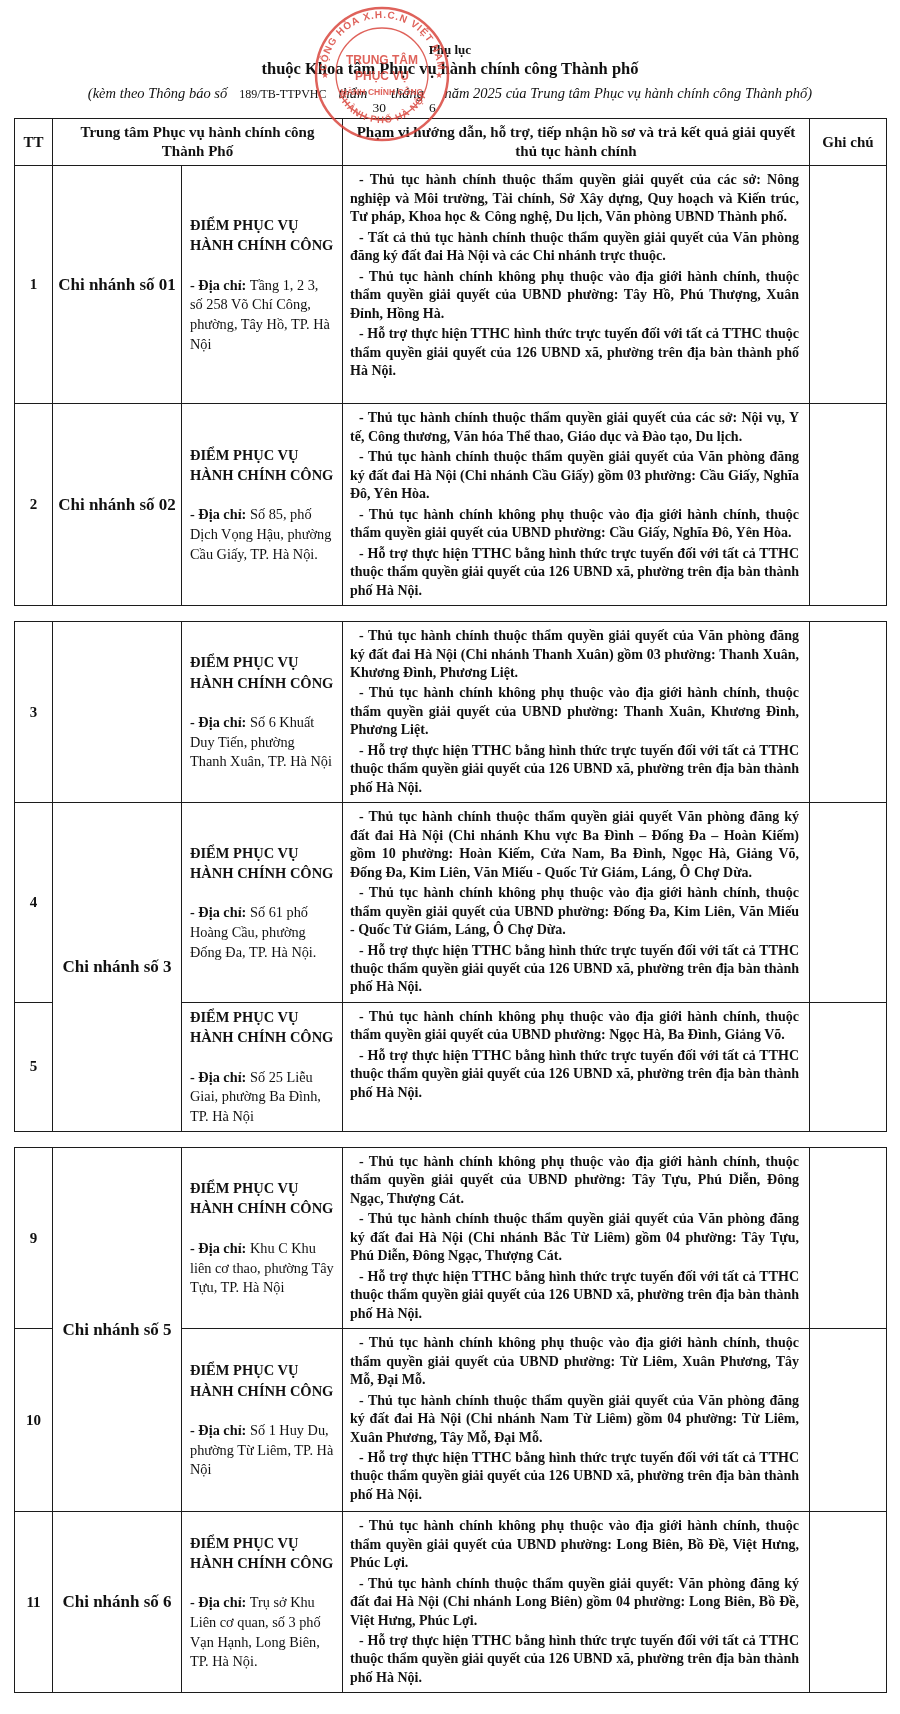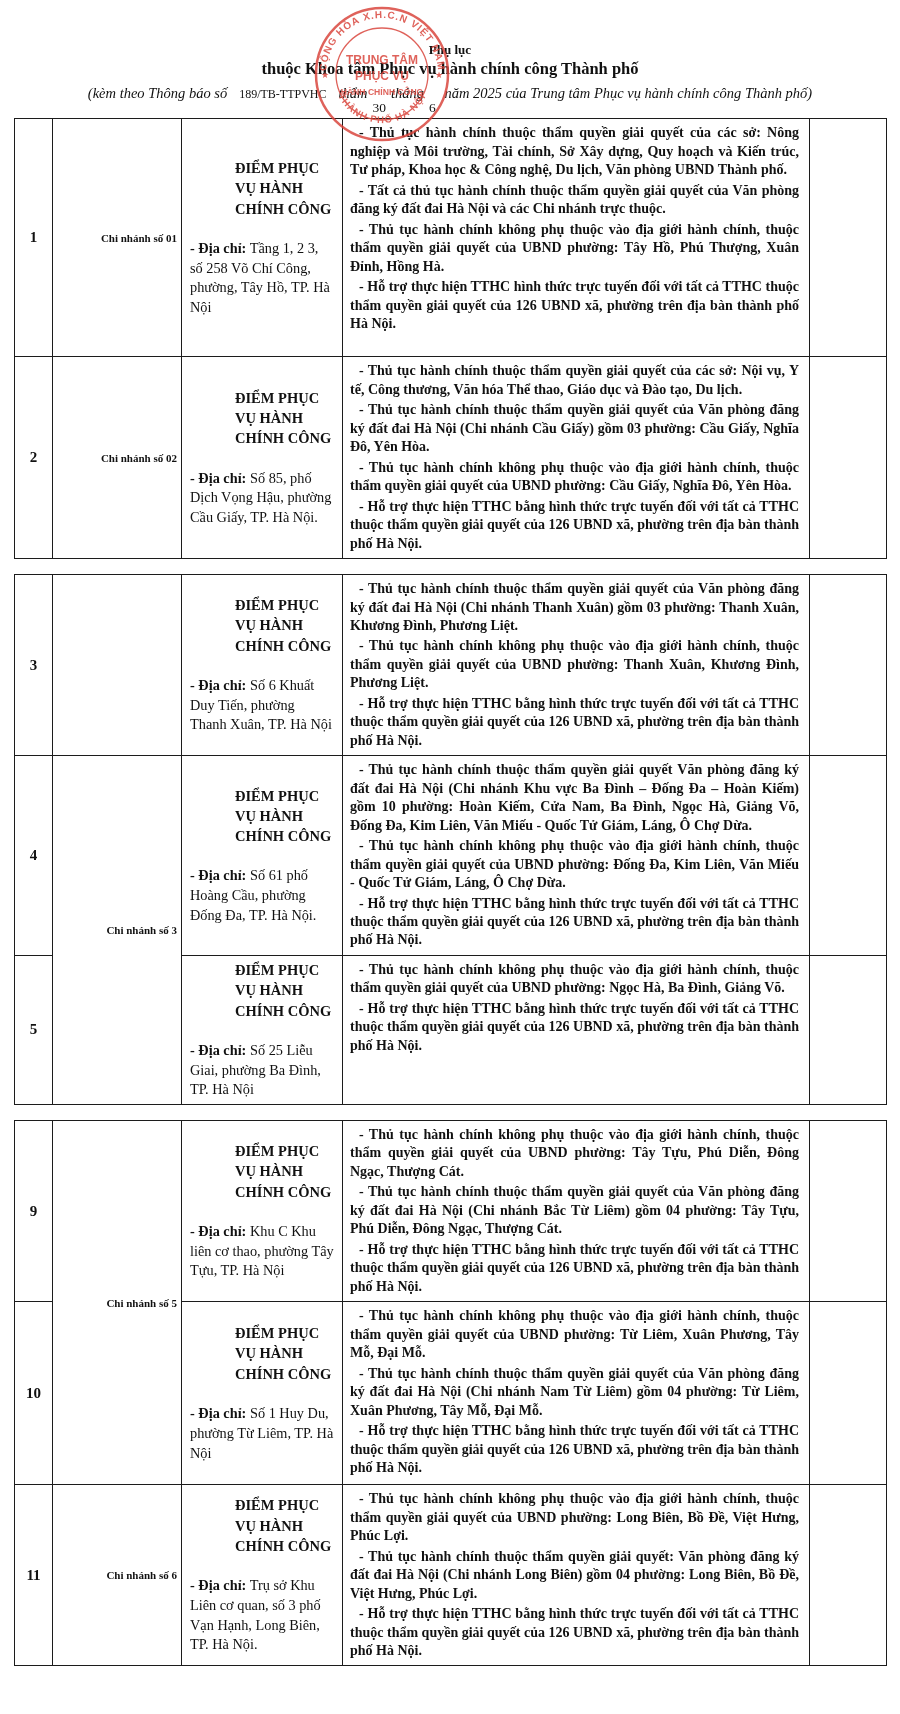--- a/index.html
+++ b/index.html
@@ -32,23 +32,23 @@
     font-size:14px;
   }
   table.tb1{ margin-top:16px; }
   table.tb2, table.tb3{ margin-top:15px; }
   .doc-table td, .doc-table th{ border:1px solid #1c1c1c; overflow:hidden; }
   .doc-table th{
     font-size:15px; font-weight:bold; text-align:center;
     vertical-align:middle; line-height:1.3; padding:2px 6px;
   }
   td.tt{ text-align:center; font-weight:bold; font-size:15px; vertical-align:middle; }
-  td.branch{ text-align:right; font-weight:bold; font-size:11px; vertical-align:middle; padding:2px 4px; }
+  td.branch{ text-align:center; font-weight:bold; font-size:17px; vertical-align:middle; padding:2px 4px; }
   td.addr{ vertical-align:middle; padding:4px 8px; font-size:14.3px; line-height:1.38; }
-  .addr-title{ font-weight:bold; font-size:14.5px; line-height:1.4;margin-left:45px; }
+  .addr-title{ font-weight:bold; font-size:14.5px; line-height:1.4; }
   .addr-body{ margin-top:20px; }
   .addr-body .b{ font-weight:bold; }
   td.scope{ vertical-align:top; padding:3px 10px 3px 7px; }
   td.scope p{
     margin:2px 0; text-align:justify; text-indent:9px;
     font-size:14px; line-height:1.32;font-weight:bold;
   }
   td.note{ vertical-align:middle; }
 </style>
 </head>
@@ -84,20 +84,26 @@
 
   <table class="doc-table tb1">
     <colgroup>
         <col style="width:38px">
         <col style="width:129px">
         <col style="width:161px">
         <col style="width:467px">
         <col style="width:77px">
       </colgroup>
     <tbody>
+        <tr style="height:47px">
+      <th>TT</th>
+      <th colspan="2">Trung tâm Phục vụ hành chính công Thành Phố</th>
+      <th>Phạm vi hướng dẫn, hỗ trợ, tiếp nhận hồ sơ và trả kết quả giải quyết thủ tục hành chính</th>
+      <th>Ghi chú</th>
+    </tr>
     <tr style="height:238px">
       <td class="tt">1</td>
       <td class="branch">Chi nhánh số 01</td>
       <td class="addr">
         <div class="addr-title">ĐIỂM PHỤC VỤ HÀNH CHÍNH CÔNG</div>
         <div class="addr-body"><span class="b">- Địa chỉ:</span> <span>Tầng 1, 2 3, số 258 Võ Chí Công, phường, Tây Hồ, TP. Hà Nội</span></div>
       </td>
       <td class="scope">
             <p>- Thủ tục hành chính thuộc thẩm quyền giải quyết của các sở: Nông nghiệp và Môi trường, Tài chính, Sở Xây dựng, Quy hoạch và Kiến trúc, Tư pháp, Khoa học &amp; Công nghệ, Du lịch, Văn phòng UBND Thành phố.</p>
             <p>- Tất cả thủ tục hành chính thuộc thẩm quyền giải quyết của Văn phòng đăng ký đất đai Hà Nội và các Chi nhánh trực thuộc.</p>

